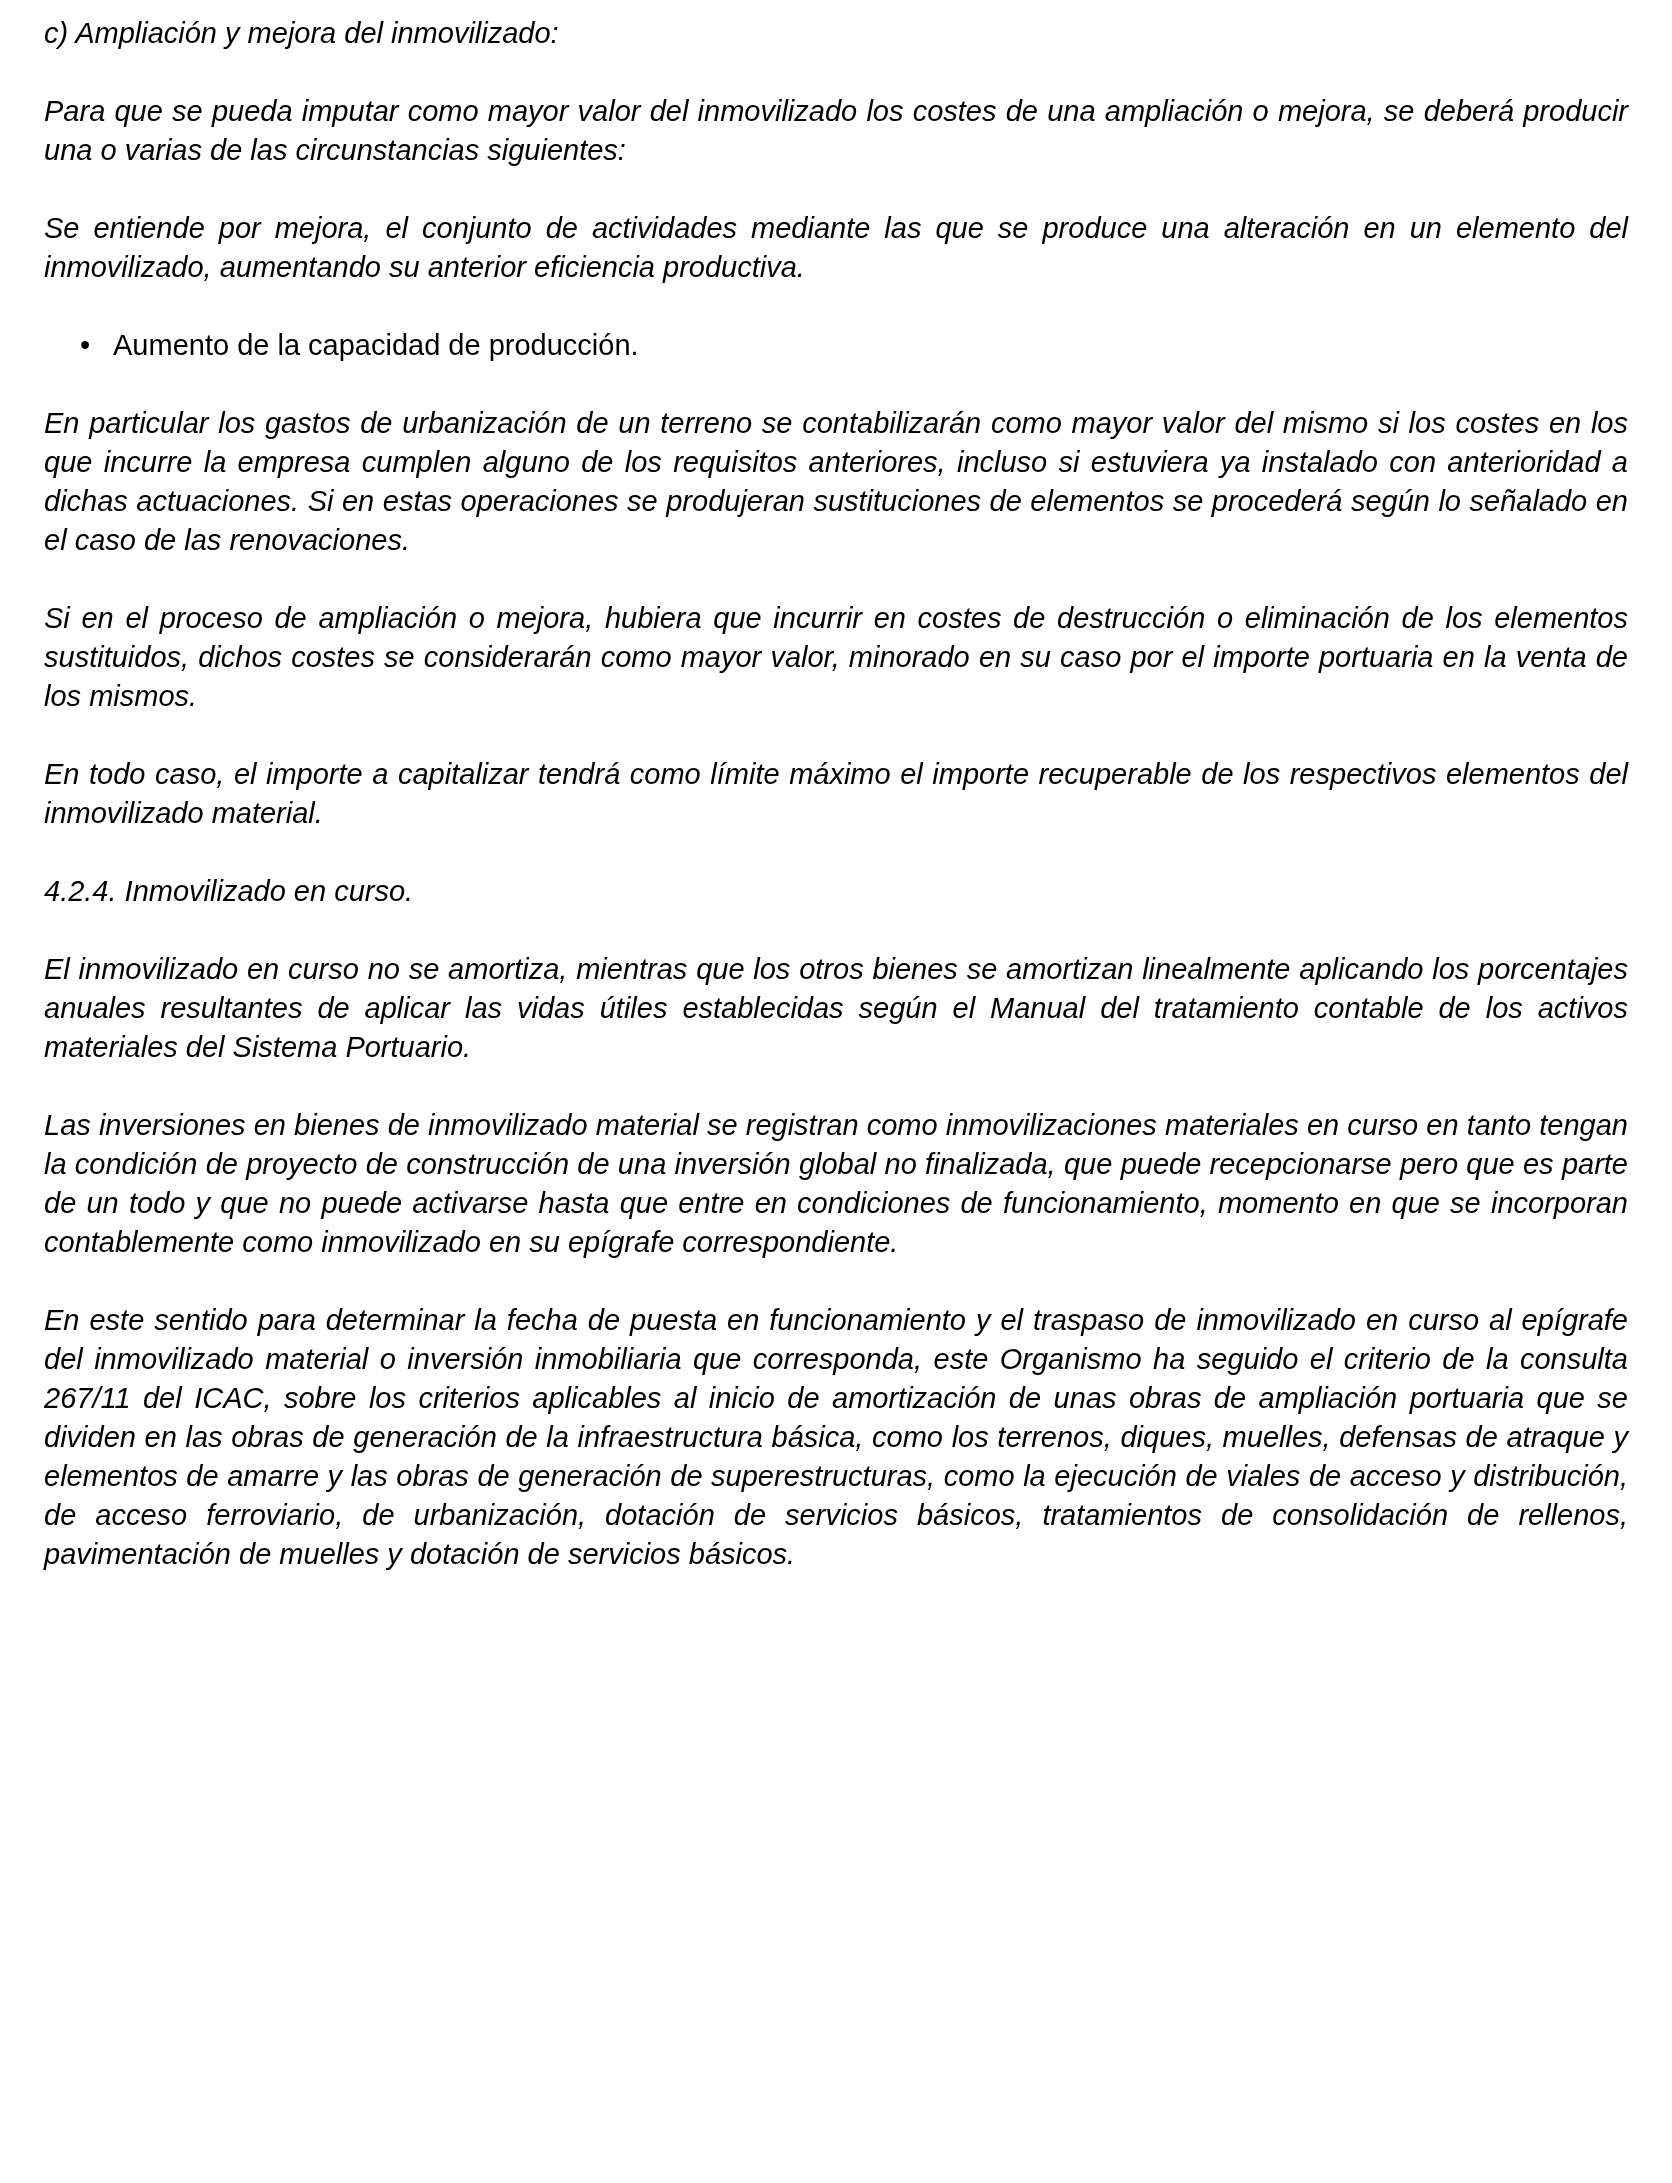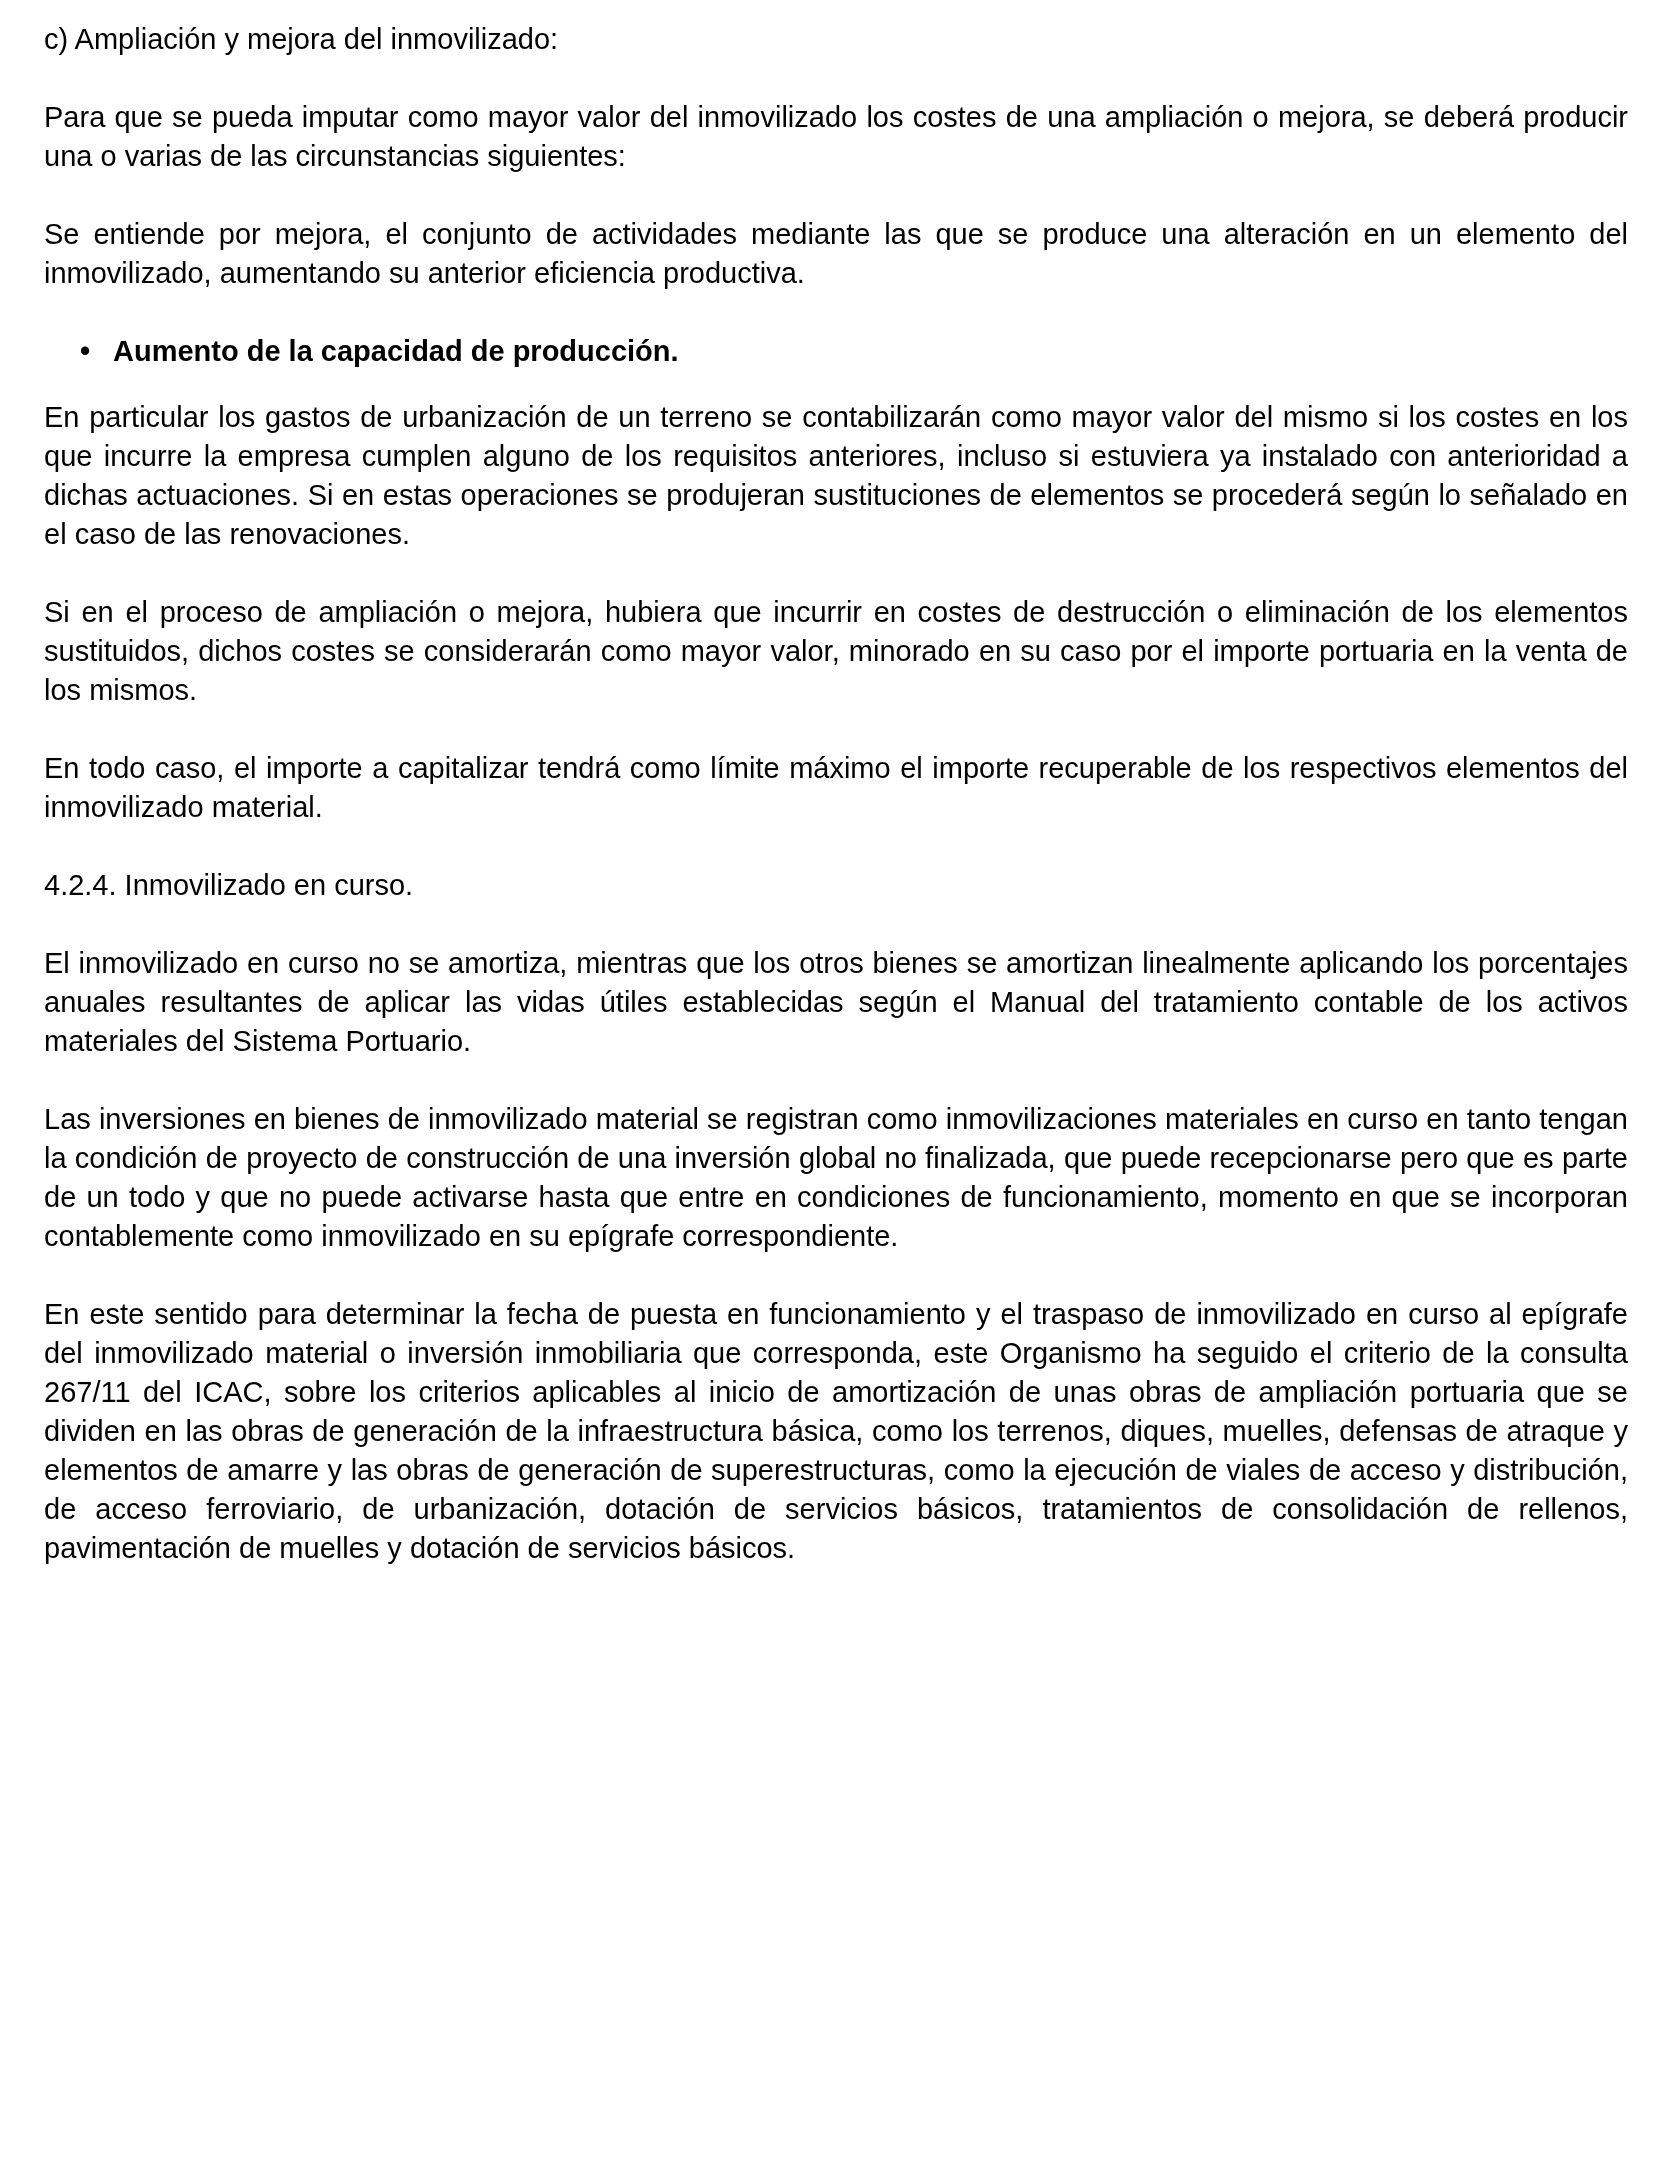--- a/index.html
+++ b/index.html
@@ -22,31 +22,31 @@
     height: 2183px;
     padding: 12.6px 44px 0 44px;
     background: var(--page-bg, #ffffff);
     color: var(--page-fg, #000000);
     font-family: "Liberation Sans", "DejaVu Sans", sans-serif;
     font-size: 29px;
     line-height: 39px;
     overflow: hidden;
   }
   .para {
-    margin: 7px 0 39px 0;
+    margin: 1px 0 39px 0;
     padding: 0;
+    font-style: italic;
   }
   .justified {
     text-align: justify;
   }
   .bullet-list {
-    margin: 0 0 27px 0;
+    margin: 0 0 39px 0;
     padding: 0 0 0 36px;
     list-style: none;
-    font-weight: bold;
   }
   .bullet-item {
     position: relative;
     padding-left: 33px;
     text-align: left;
   }
   .bullet-item::before {
     content: "\2022";
     position: absolute;
     left: 0;

